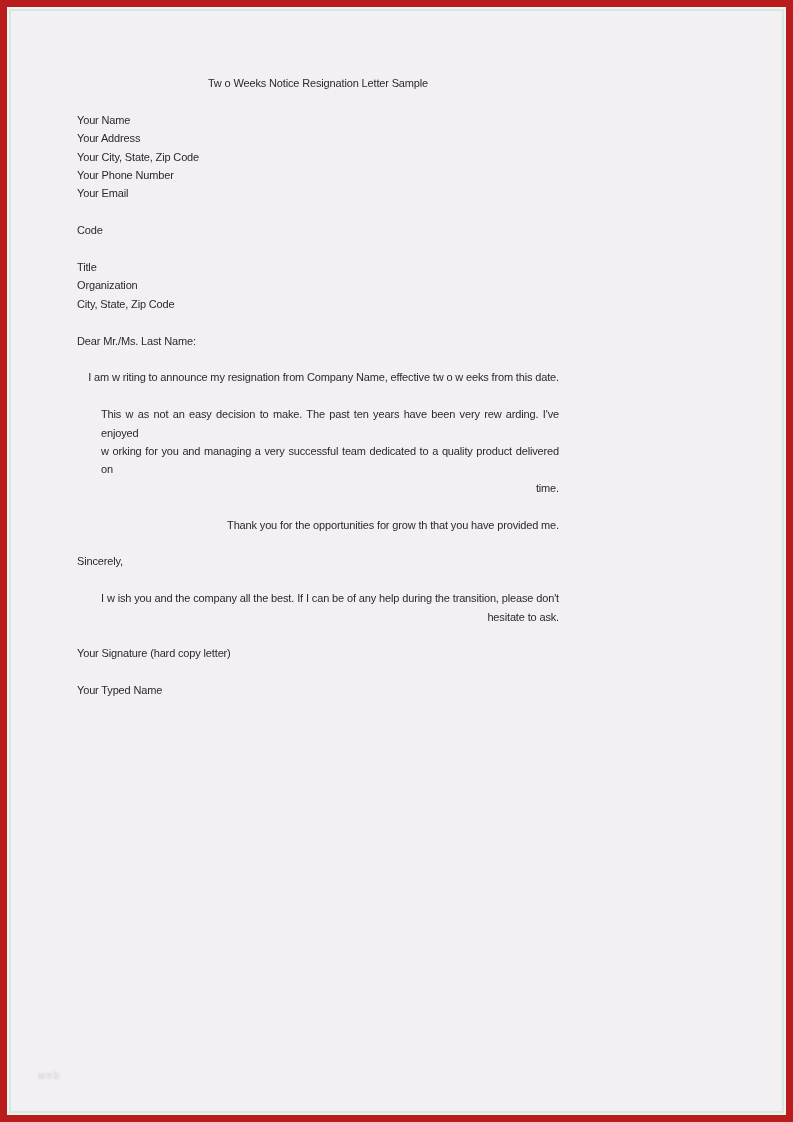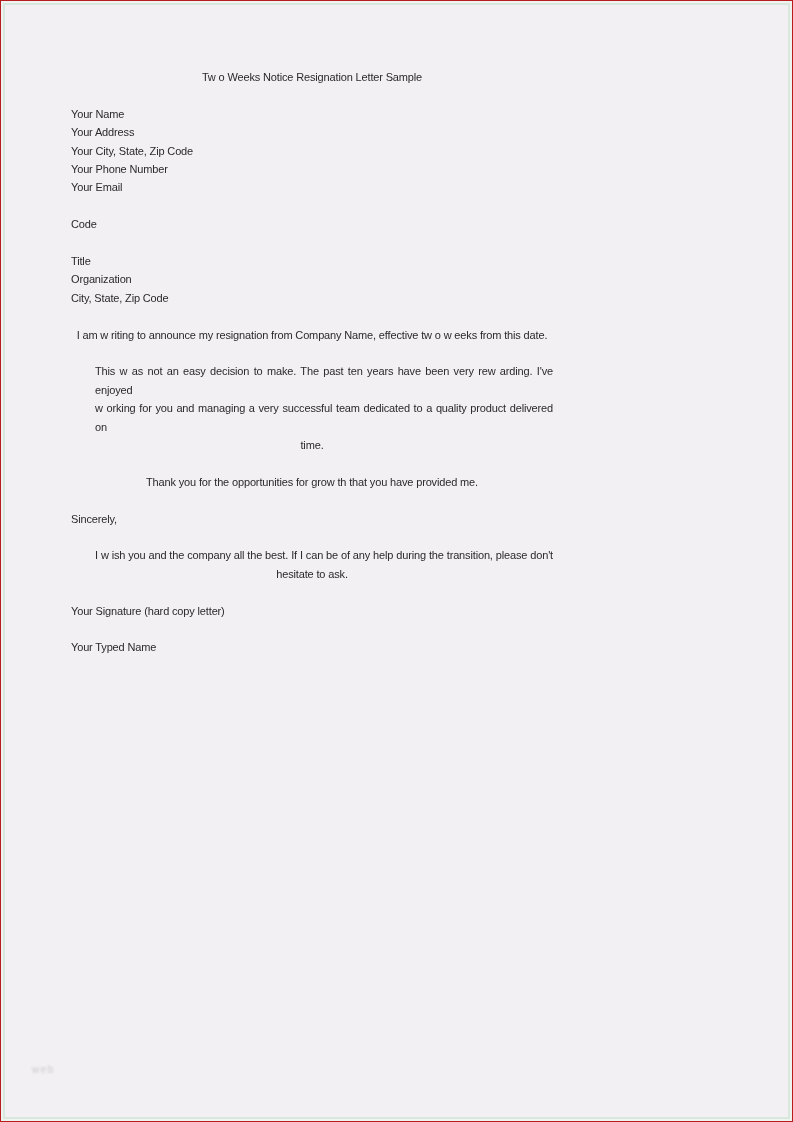--- a/index.html
+++ b/index.html
@@ -3,21 +3,21 @@
 <meta charset="utf-8">
 <style>
   html, body { margin: 0; padding: 0; background: #ffffff; }
 
   .page {
     position: relative;
     width: 793px;
     height: 1122px;
     box-sizing: border-box;
     background: #f3f0f3;
-    border: 1px solid #b91c1c;
+    border: 7px solid #b91c1c;
     box-shadow: inset 0 0 0 2px #eef4ef, inset 0 0 0 4px #d9e8dc;
     overflow: hidden;
     font-family: "Liberation Sans", "DejaVu Sans", sans-serif;
   }
 
   .letter {
     position: absolute;
     left: 70px;
     top: 67px;
     width: 482px;
@@ -34,21 +34,21 @@
   .line { white-space: nowrap; }
 
   
   .jline {
     text-align: justify;
     text-align-last: justify;
     white-space: normal;
     margin-left: 24px;
   }
   
-  .lline { text-align: center; white-space: nowrap; }
+  .lline { text-align: right; white-space: nowrap; }
 
   .watermark {
     position: absolute;
     left: 31px;
     top: 1064px;
     font-size: 10px;
     line-height: 10px;
     color: #c6c1ca;
     letter-spacing: 1.5px;
     filter: blur(1.2px);
@@ -74,20 +74,21 @@
     </div>
 
     <div class="block line">Code</div>
 
     <div class="block">
       <div class="line">Title</div>
       <div class="line">Organization</div>
       <div class="line">City, State, Zip Code</div>
     </div>
 
+    <div class="block line">Dear Mr./Ms. Last Name:</div>
 
     <div class="block">
       <div class="lline">I am w riting to announce my resignation from Company Name, effective tw o w eeks from this date.</div>
     </div>
 
     <div class="block">
       <div class="jline">This w as not an easy decision to make.  The past ten years have been very rew arding. I've enjoyed</div>
       <div class="jline">w orking for you and managing a very successful team dedicated to a quality product delivered on</div>
       <div class="lline">time.</div>
     </div>

